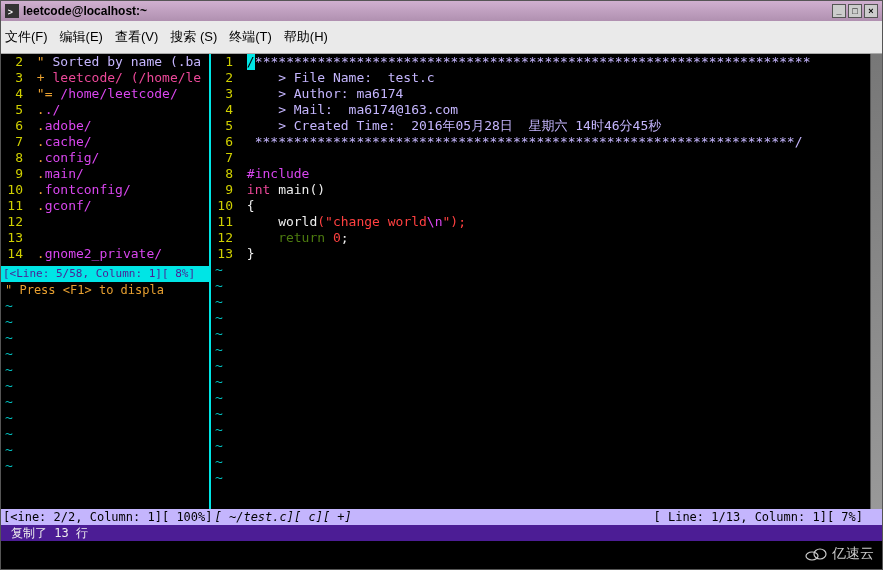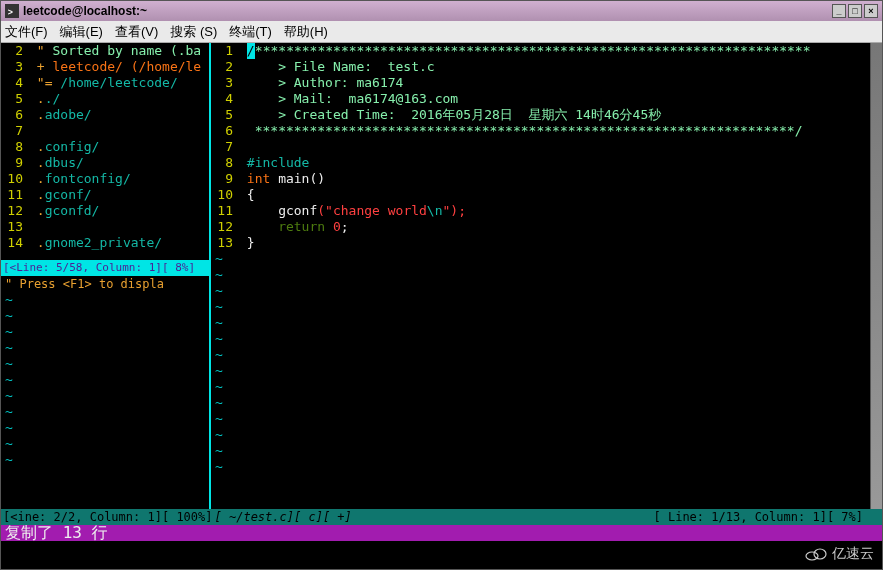--- a/index.html
+++ b/index.html
@@ -34,21 +34,21 @@
 .win-btn {
   width: 14px; height: 14px;
   border: 1px solid #555;
   background: #ccc;
   margin-left: 2px;
   font-size: 9px;
   display: flex; align-items: center; justify-content: center;
   cursor: pointer;
 }
 .menubar {
-  height: 22px;
+  height: 33px;
   background: #eaeaea;
   display: flex;
   align-items: center;
   padding: 0 4px;
   gap: 12px;
   font-family: sans-serif;
   font-size: 13px;
   border-bottom: 1px solid #aaa;
 }
 .menubar span { cursor: pointer; }
@@ -89,23 +89,23 @@
 }
 .lineno {
   width: 28px;
   text-align: right;
   padding-right: 6px;
   color: #d0d000;
 }
 .left-pane .lineno { color: #d0d000; }
 .content { flex: 1; overflow: hidden; }
 .c-orange { color: #e8a030; }
-.c-cyan { color: #86efac; }
-.c-green { color: #f97316; }
-.c-magenta { color: #14b8a6; }
+.c-cyan { color: #c4b5fd; }
+.c-green { color: #ec4899; }
+.c-magenta { color: #d946ef; }
 .c-white { color: #eeeeee; }
 .c-brown { color: #4d7c0f; }
 .c-red { color: #ff4040; }
 .tilde { color: #00c0c0; padding-left: 4px; }
 .status-left {
   background: #00e5e5;
   color: #4c1d95;
   padding: 0 2px;
   height: 16px;
   line-height: 16px;
@@ -114,37 +114,37 @@
 .help-line {
   color: #eeeeee;
   height: 16px;
   line-height: 16px;
   font-size: 12px;
   padding-left: 4px;
   overflow: hidden;
 }
 .bottom-status {
   height: 16px;
-  background: #0f766e;
+  background: #c4b5fd;
   color: #000;
   display: flex;
   font-size: 12px;
   line-height: 16px;
 }
 .bottom-status .bs-left { padding-left: 2px; }
 .bottom-status .bs-mid { padding-left: 2px; font-style: italic; }
 .bottom-status .spacer { flex: 1; }
 .bottom-status .bs-right { padding-right: 19px; }
 .msg-bar {
   height: 16px;
-  background: #a21caf;
+  background: #4c1d95;
   color: #eee;
-  font-size: 16px;
-  line-height: 16px;
-  padding-left: 4px;
+  font-size: 12px;
+  line-height: 16px;
+  padding-left: 10px;
 }
 .scrollbar-v {
   width: 12px;
   background: linear-gradient(#777,#999);
   border-left: 1px solid #555;
 }
 .watermark {
   position: absolute;
   right: 8px;
   bottom: 6px;
@@ -195,26 +195,26 @@
 
   <div class="terminal">
     <div class="editor-body">
       <div class="left-pane">
         <div class="code-area" id="left-lines">
             <div class="line"><span class="lineno">2</span><span class="content"><span class="c-orange"> "</span><span class="c-cyan"> Sorted by name (.ba</span></span></div>
             <div class="line"><span class="lineno">3</span><span class="content"><span class="c-orange"> +</span><span class="c-green"> leetcode/ (/home/le</span></span></div>
             <div class="line"><span class="lineno">4</span><span class="content"><span class="c-orange"> "=</span><span class="c-magenta"> /home/leetcode/</span></span></div>
             <div class="line"><span class="lineno">5</span><span class="content"><span class="c-orange"> .</span><span class="c-magenta">./</span></span></div>
             <div class="line"><span class="lineno">6</span><span class="content"><span class="c-orange"> .</span><span class="c-magenta">adobe/</span></span></div>
-            <div class="line"><span class="lineno">7</span></div>
+            <div class="line"><span class="lineno">7</span><span class="content"><span class="c-orange"> .</span><span class="c-magenta">cache/</span></span></div>
             <div class="line"><span class="lineno">8</span><span class="content"><span class="c-orange"> .</span><span class="c-magenta">config/</span></span></div>
-            <div class="line"><span class="lineno">9</span><span class="content"><span class="c-orange"> .</span><span class="c-magenta">dbus/</span></span></div>
+            <div class="line"><span class="lineno">9</span><span class="content"><span class="c-orange"> .</span><span class="c-magenta">main/</span></span></div>
             <div class="line"><span class="lineno">10</span><span class="content"><span class="c-orange"> .</span><span class="c-magenta">fontconfig/</span></span></div>
             <div class="line"><span class="lineno">11</span><span class="content"><span class="c-orange"> .</span><span class="c-magenta">gconf/</span></span></div>
-            <div class="line"><span class="lineno">12</span><span class="content"><span class="c-orange"> .</span><span class="c-magenta">gconfd/</span></span></div>
+            <div class="line"><span class="lineno">12</span></div>
             <div class="line"><span class="lineno">13</span></div>
             <div class="line"><span class="lineno">14</span><span class="content"><span class="c-orange"> .</span><span class="c-magenta">gnome2_private/</span></span></div>
           </div>
         <div class="status-left">[&lt;Line: 5/58, Column: 1][ 8%]</div>
         <div class="help-line"><span class="c-orange">" Press &lt;F1&gt; to displa</span></div>
         <div style="flex:1" id="left-tilde">
             <div class="line tilde">~</div>
             <div class="line tilde">~</div>
             <div class="line tilde">~</div>
             <div class="line tilde">~</div>
@@ -233,21 +233,21 @@
             <div class="line"><span class="lineno">1</span><span class="content"> <span class="cursor-block">/</span><span class="c-cyan">***********************************************************************</span></span></div>
             <div class="line"><span class="lineno">2</span><span class="content">     <span class="c-cyan">&gt; File Name:</span><span class="c-cyan">  test.c</span></span></div>
             <div class="line"><span class="lineno">3</span><span class="content">     <span class="c-cyan">&gt; Author:</span><span class="c-cyan"> ma6174</span></span></div>
             <div class="line"><span class="lineno">4</span><span class="content">     <span class="c-cyan">&gt; Mail:</span><span class="c-cyan">  ma6174@163.com</span></span></div>
             <div class="line"><span class="lineno">5</span><span class="content">     <span class="c-cyan">&gt; Created Time:</span><span class="c-cyan">  2016年05月28日  星期六 14时46分45秒</span></span></div>
             <div class="line"><span class="lineno">6</span><span class="content"> <span class="c-cyan"> *********************************************************************/</span></span></div>
             <div class="line"><span class="lineno">7</span><span class="content"></span></div>
             <div class="line"><span class="lineno">8</span><span class="content"> <span class="c-magenta">#include</span><span class="c-red"><stdio.h></stdio.h></span></span></div>
             <div class="line"><span class="lineno">9</span><span class="content"> <span class="c-green">int</span><span class="c-white"> main()</span></span></div>
             <div class="line"><span class="lineno">10</span><span class="content"> <span class="c-white">{</span></span></div>
-            <div class="line"><span class="lineno">11</span><span class="content">     <span class="c-white">gconf</span><span class="c-red">("</span><span class="c-red">change world</span><span class="c-magenta">\n</span><span class="c-red">");</span></span></div>
+            <div class="line"><span class="lineno">11</span><span class="content">     <span class="c-white">world</span><span class="c-red">("</span><span class="c-red">change world</span><span class="c-magenta">\n</span><span class="c-red">");</span></span></div>
             <div class="line"><span class="lineno">12</span><span class="content">     <span class="c-brown">return</span><span class="c-red"> 0</span><span class="c-white">;</span></span></div>
             <div class="line"><span class="lineno">13</span><span class="content"> <span class="c-white">}</span></span></div>
             <div class="line"><span class="tilde">~</span></div>
             <div class="line"><span class="tilde">~</span></div>
             <div class="line"><span class="tilde">~</span></div>
             <div class="line"><span class="tilde">~</span></div>
             <div class="line"><span class="tilde">~</span></div>
             <div class="line"><span class="tilde">~</span></div>
             <div class="line"><span class="tilde">~</span></div>
             <div class="line"><span class="tilde">~</span></div>

